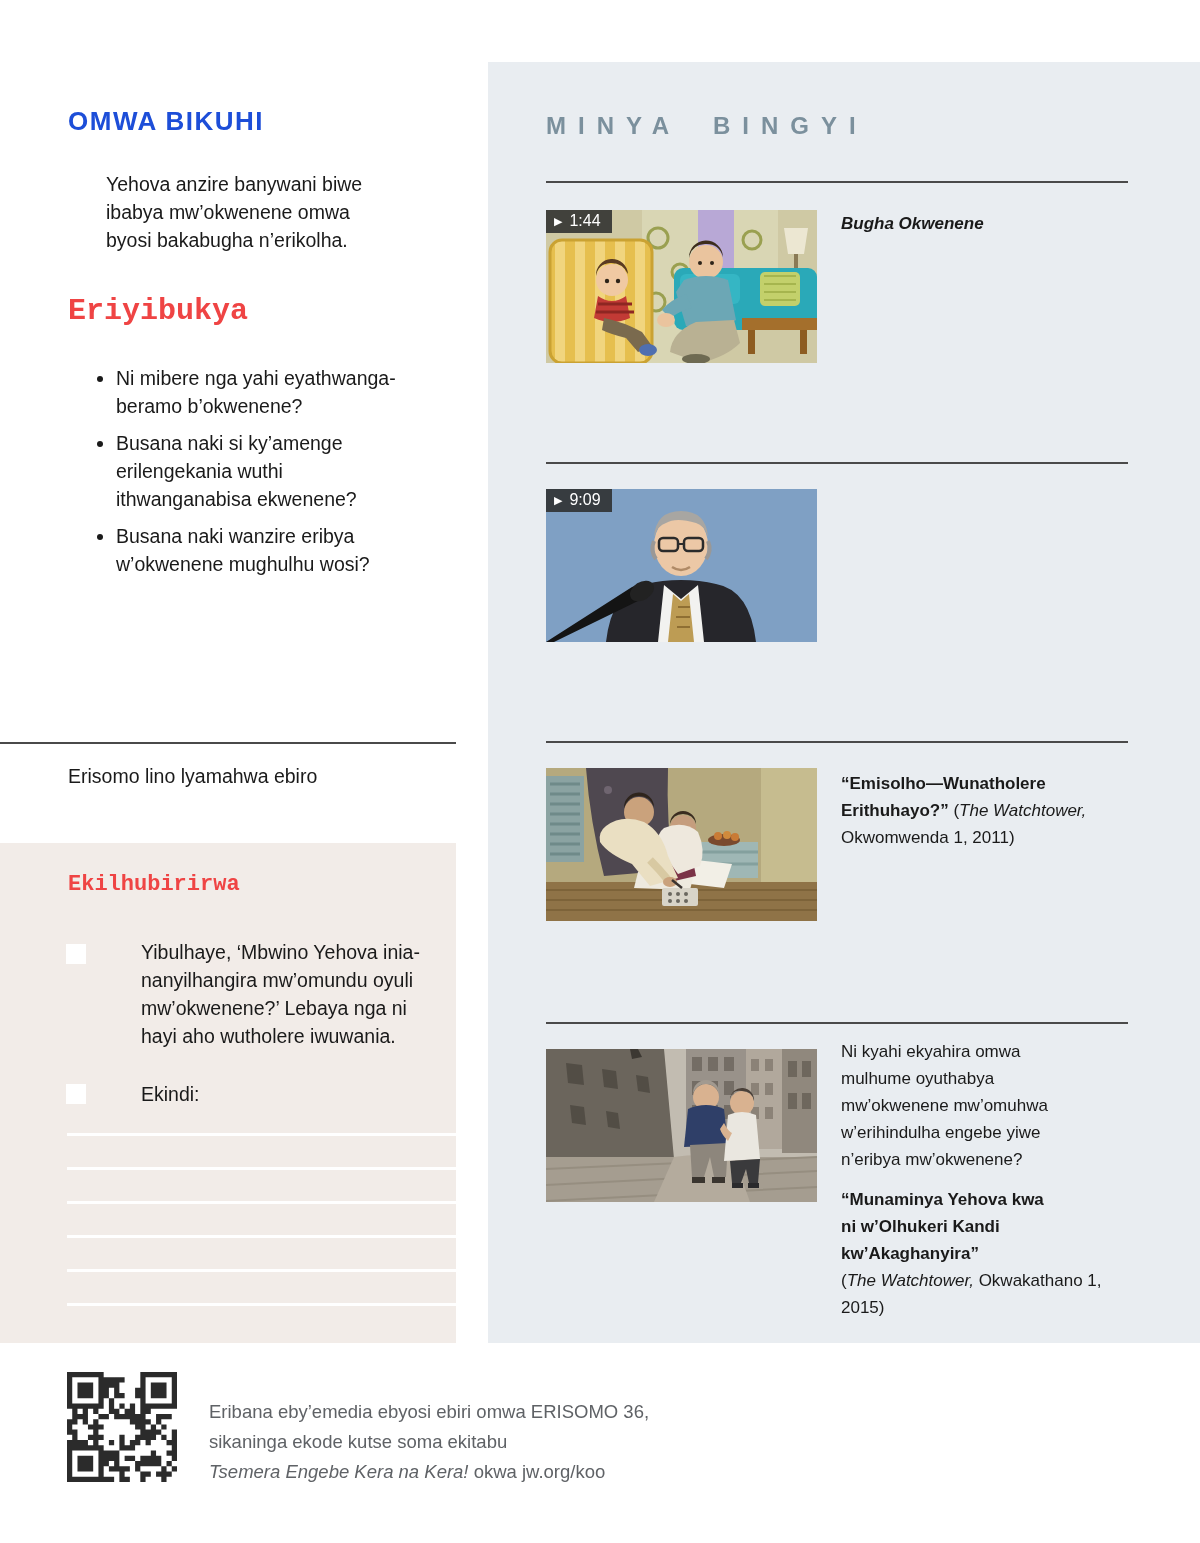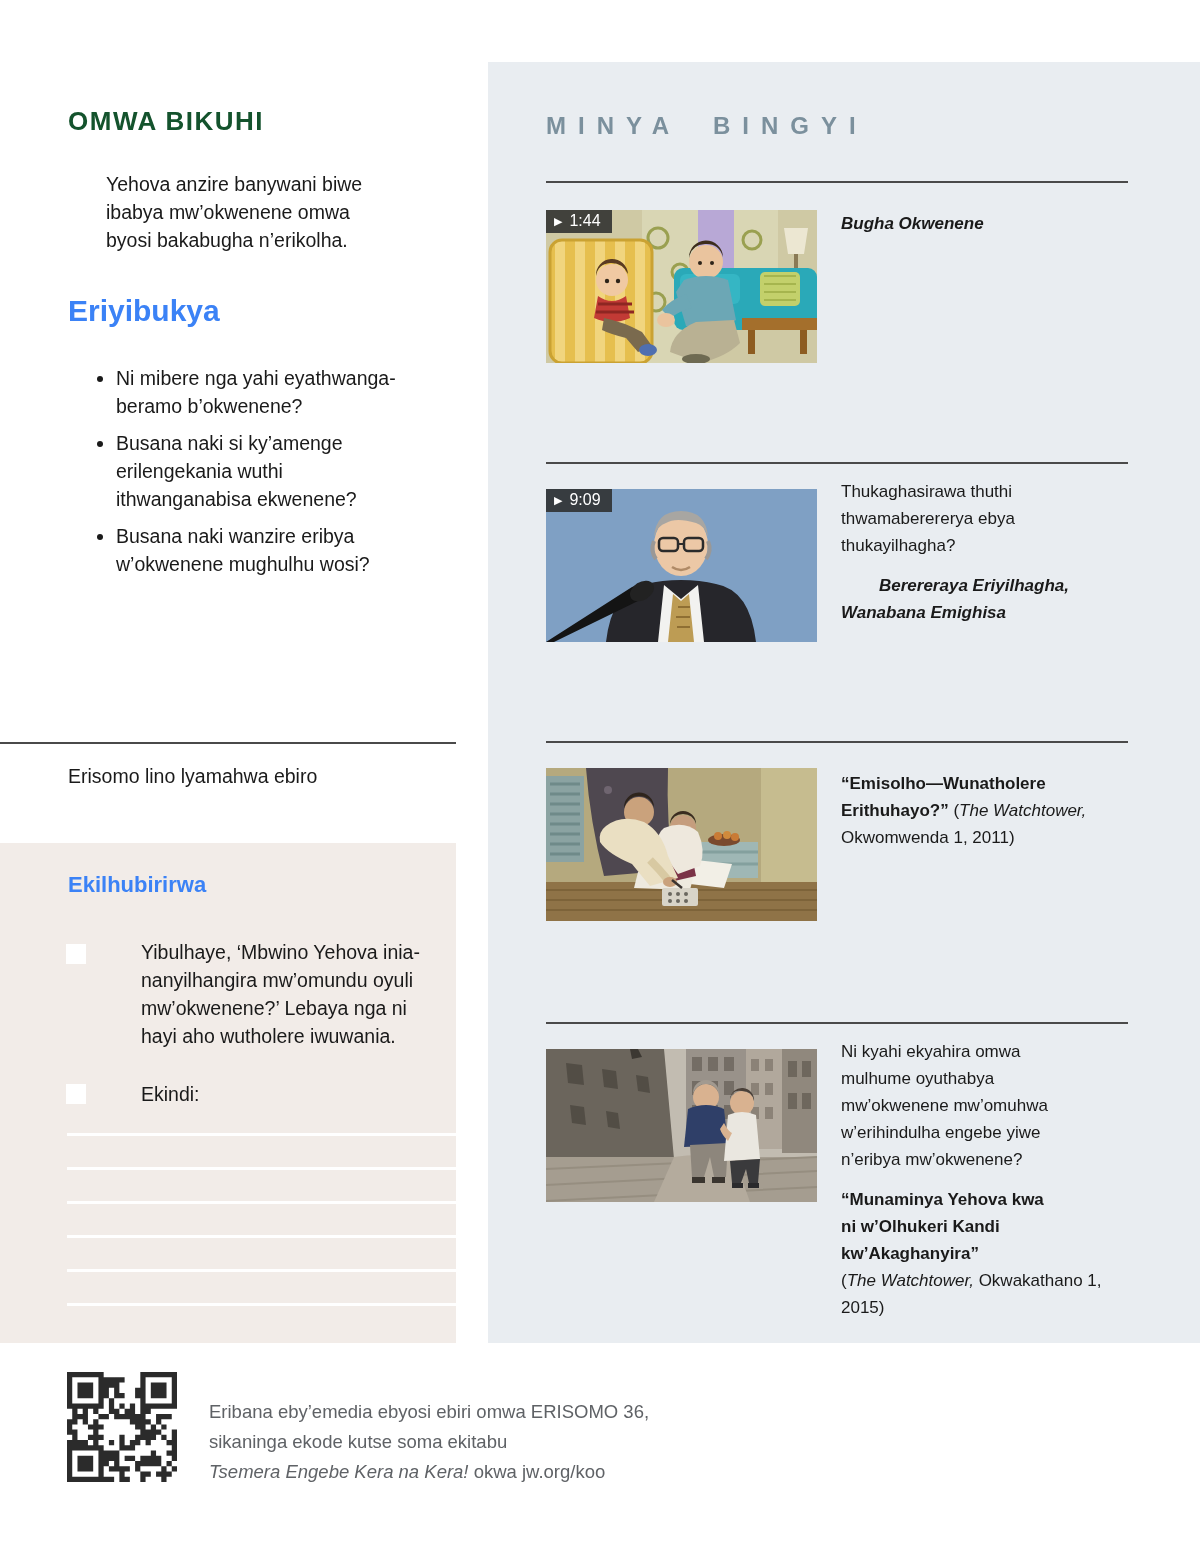--- a/index.html
+++ b/index.html
@@ -1,22 +1,22 @@
 <!DOCTYPE html>
 <html><head>
 <meta charset="utf-8">
 <style>
   html,body{margin:0;padding:0;background:#ffffff;}
   .page{position:relative;width:1200px;height:1543px;background:#ffffff;overflow:hidden;
         font-family:"Liberation Sans",sans-serif;color:#1a1a1a;}
   .abs{position:absolute;}
   .preline{white-space:pre-line;margin-left:38px;}
   
-  .h-teal{color:#14532d;font-weight:bold;font-size:26px;letter-spacing:1.5px;}
-  .h-slate{color:#3b82f6;font-weight:bold;}
+  .h-teal{color:#1d4ed8;font-weight:bold;font-size:26px;letter-spacing:1.5px;}
+  .h-slate{color:#ef4444;font-weight:bold;font-family:Liberation Mono, monospace;}
   .body-text{font-size:19.5px;line-height:28px;color:#1a1a1a;}
   ul.bullets{margin:0;padding:0 0 0 26px;}
   ul.bullets li{margin:0 0 9px 0;font-size:19.5px;line-height:28px;white-space:pre-line;}
   .rule-left{height:1.5px;background:#4a4a4a;}
   .goal-box{background:#f2ece8;}
   .checkbox{width:20px;height:20px;background:#ffffff;display:block;}
   .write-line{height:3px;background:#ffffff;}
   
   .panel{background:#e9edf1;}
   .h-minya{color:#7b909d;font-weight:bold;font-size:24px;letter-spacing:12px;word-spacing:14px;}
@@ -110,27 +110,20 @@
       <rect x="138" y="49" width="19" height="13" rx="4" fill="none" stroke="#2b2b2b" stroke-width="2.5"></rect>
       <path d="M132 55h6" stroke="#2b2b2b" stroke-width="2"></path>
       <path d="M126 78 q9 6 18 0" stroke="#b08a66" stroke-width="2.5" fill="none"></path>
       <path d="M0 153 L86 98 q10 -6 14 2 q2 8 -8 12 L8 153z" fill="#141414"></path>
       <ellipse cx="96" cy="102" rx="13" ry="9" fill="#222222" transform="rotate(-32 96 102)"></ellipse>
     </svg>
     <div class="badge">
         <span class="tri">▶</span>
         <span>9:09</span>
       </div>
-  </div>
-  <div class="abs item-text" style="left:841px;top:478px;">
-    <p class="preline">Thukaghasirawa thuthi
-thwamaberererya ebya
-thukayilhagha?</p>
-    <p class="ref preline"><span class="bi preline">Berereraya Eriyilhagha,
-Wanabana Emighisa</span></p>
   </div>
 
   <div class="abs rule-right" style="left:546px;top:741px;width:582px;"></div>
   <div class="abs thumb" style="left:546px;top:768px;">
     <svg viewBox="0 0 271 153" preserveAspectRatio="none">
       <rect x="0" y="0" width="271" height="153" fill="#b5a97e"></rect>
       <rect x="215" y="0" width="56" height="153" fill="#c6bc8f"></rect>
       <rect x="0" y="8" width="38" height="86" fill="#8ba3a2"></rect>
       <path d="M4 16h30M4 26h30M4 36h30M4 46h30M4 56h30M4 66h30M4 76h30M4 86h30" stroke="#6f8a89" stroke-width="3"></path>
       <path d="M40 0 h82 q-2 56 6 102 l-70 6 q-14 -54 -18 -108z" fill="#4f4850"></path>

